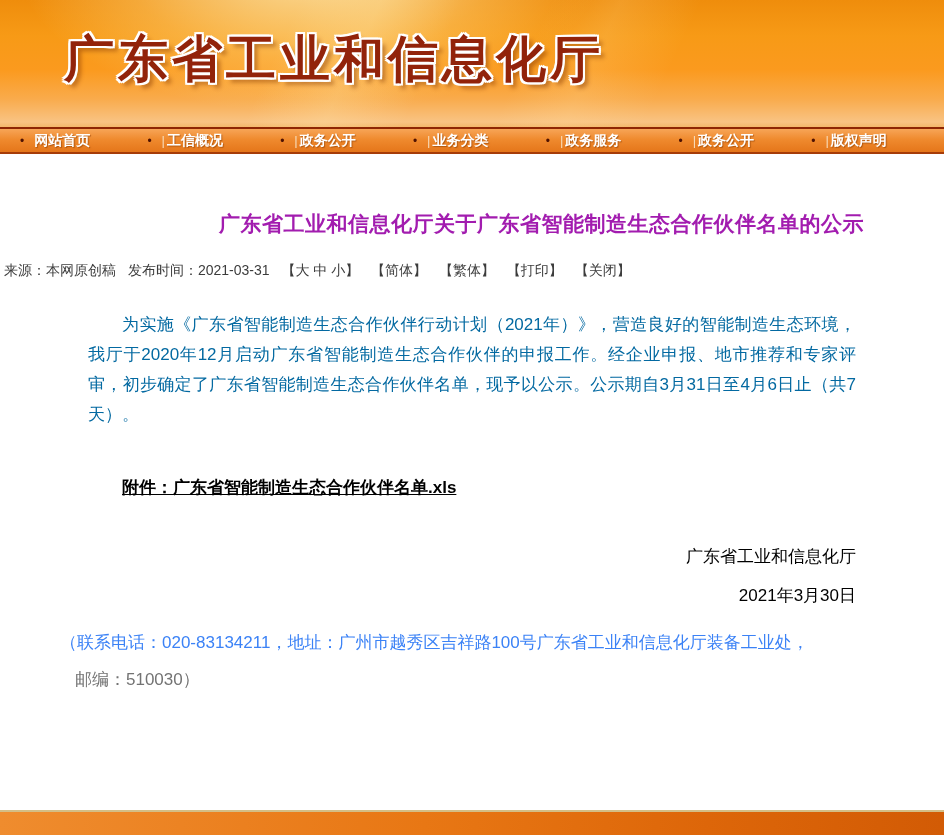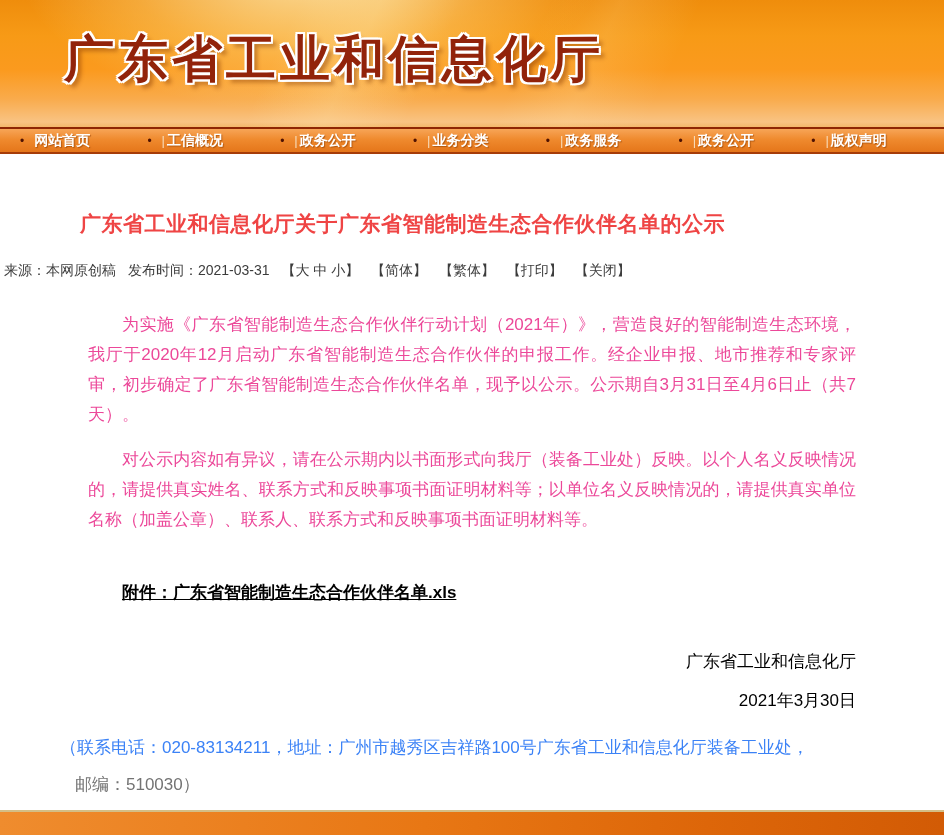--- a/index.html
+++ b/index.html
@@ -66,39 +66,39 @@
     cursor: pointer;
     white-space: nowrap;
   }
   .nav-dot { color: #4f1202; font-size: 12px; margin: 0 10px; }
   .nav-pipe { color: #f8dcb9; font-size: 13px; margin-right: 2px; }
 
   
   .content { flex: 1 1 auto; background: #ffffff; overflow: hidden; }
   .article-title {
     padding: 56px 80px 0;
-    text-align: left;
+    text-align: right;
     font-size: 21px;
     font-weight: bold;
-    color: #ef4444;
+    color: #a21caf;
     letter-spacing: 0.5px;
   }
   .meta {
     margin-top: 24px;
     text-align: left;
     font-size: 14px;
     color: #3c3c3c;
   }
   .meta span { margin: 0 4px; }
   .meta .ctrl { cursor: pointer; }
   .para {
     margin: 11px 88px;
     font-size: 17px;
     line-height: 30px;
-    color: #ec4899;
+    color: #0369a1;
     text-align: justify;
     text-indent: 2em;
   }
   .para-first { margin-top: 30px; }
   .para-second { margin-top: 15px; }
   .attachment-row { margin: 46px 88px 0; font-size: 17px; text-indent: 2em; }
   .attachment-link {
     font-weight: bold;
     color: #000000;
     text-decoration: underline;
@@ -170,21 +170,20 @@
     <span>来源：本网原创稿</span>
     <span>发布时间：2021-03-31</span>
     <span class="ctrl">【大 中 小】</span>
     <span class="ctrl">【简体】</span>
     <span class="ctrl">【繁体】</span>
     <span class="ctrl">【打印】</span>
     <span class="ctrl">【关闭】</span>
   </div>
 
   <p class="para para-first">为实施《广东省智能制造生态合作伙伴行动计划（2021年）》，营造良好的智能制造生态环境，我厅于2020年12月启动广东省智能制造生态合作伙伴的申报工作。经企业申报、地市推荐和专家评审，初步确定了广东省智能制造生态合作伙伴名单，现予以公示。公示期自3月31日至4月6日止（共7天）。</p>
-  <p class="para para-second">对公示内容如有异议，请在公示期内以书面形式向我厅（装备工业处）反映。以个人名义反映情况的，请提供真实姓名、联系方式和反映事项书面证明材料等；以单位名义反映情况的，请提供真实单位名称（加盖公章）、联系人、联系方式和反映事项书面证明材料等。</p>
 
   <div class="attachment-row">
     <a class="attachment-link">附件：广东省智能制造生态合作伙伴名单.xls</a>
   </div>
 
   <div class="signature">
     <div>广东省工业和信息化厅</div>
     <div class="signature-date">2021年3月30日</div>
   </div>
 

